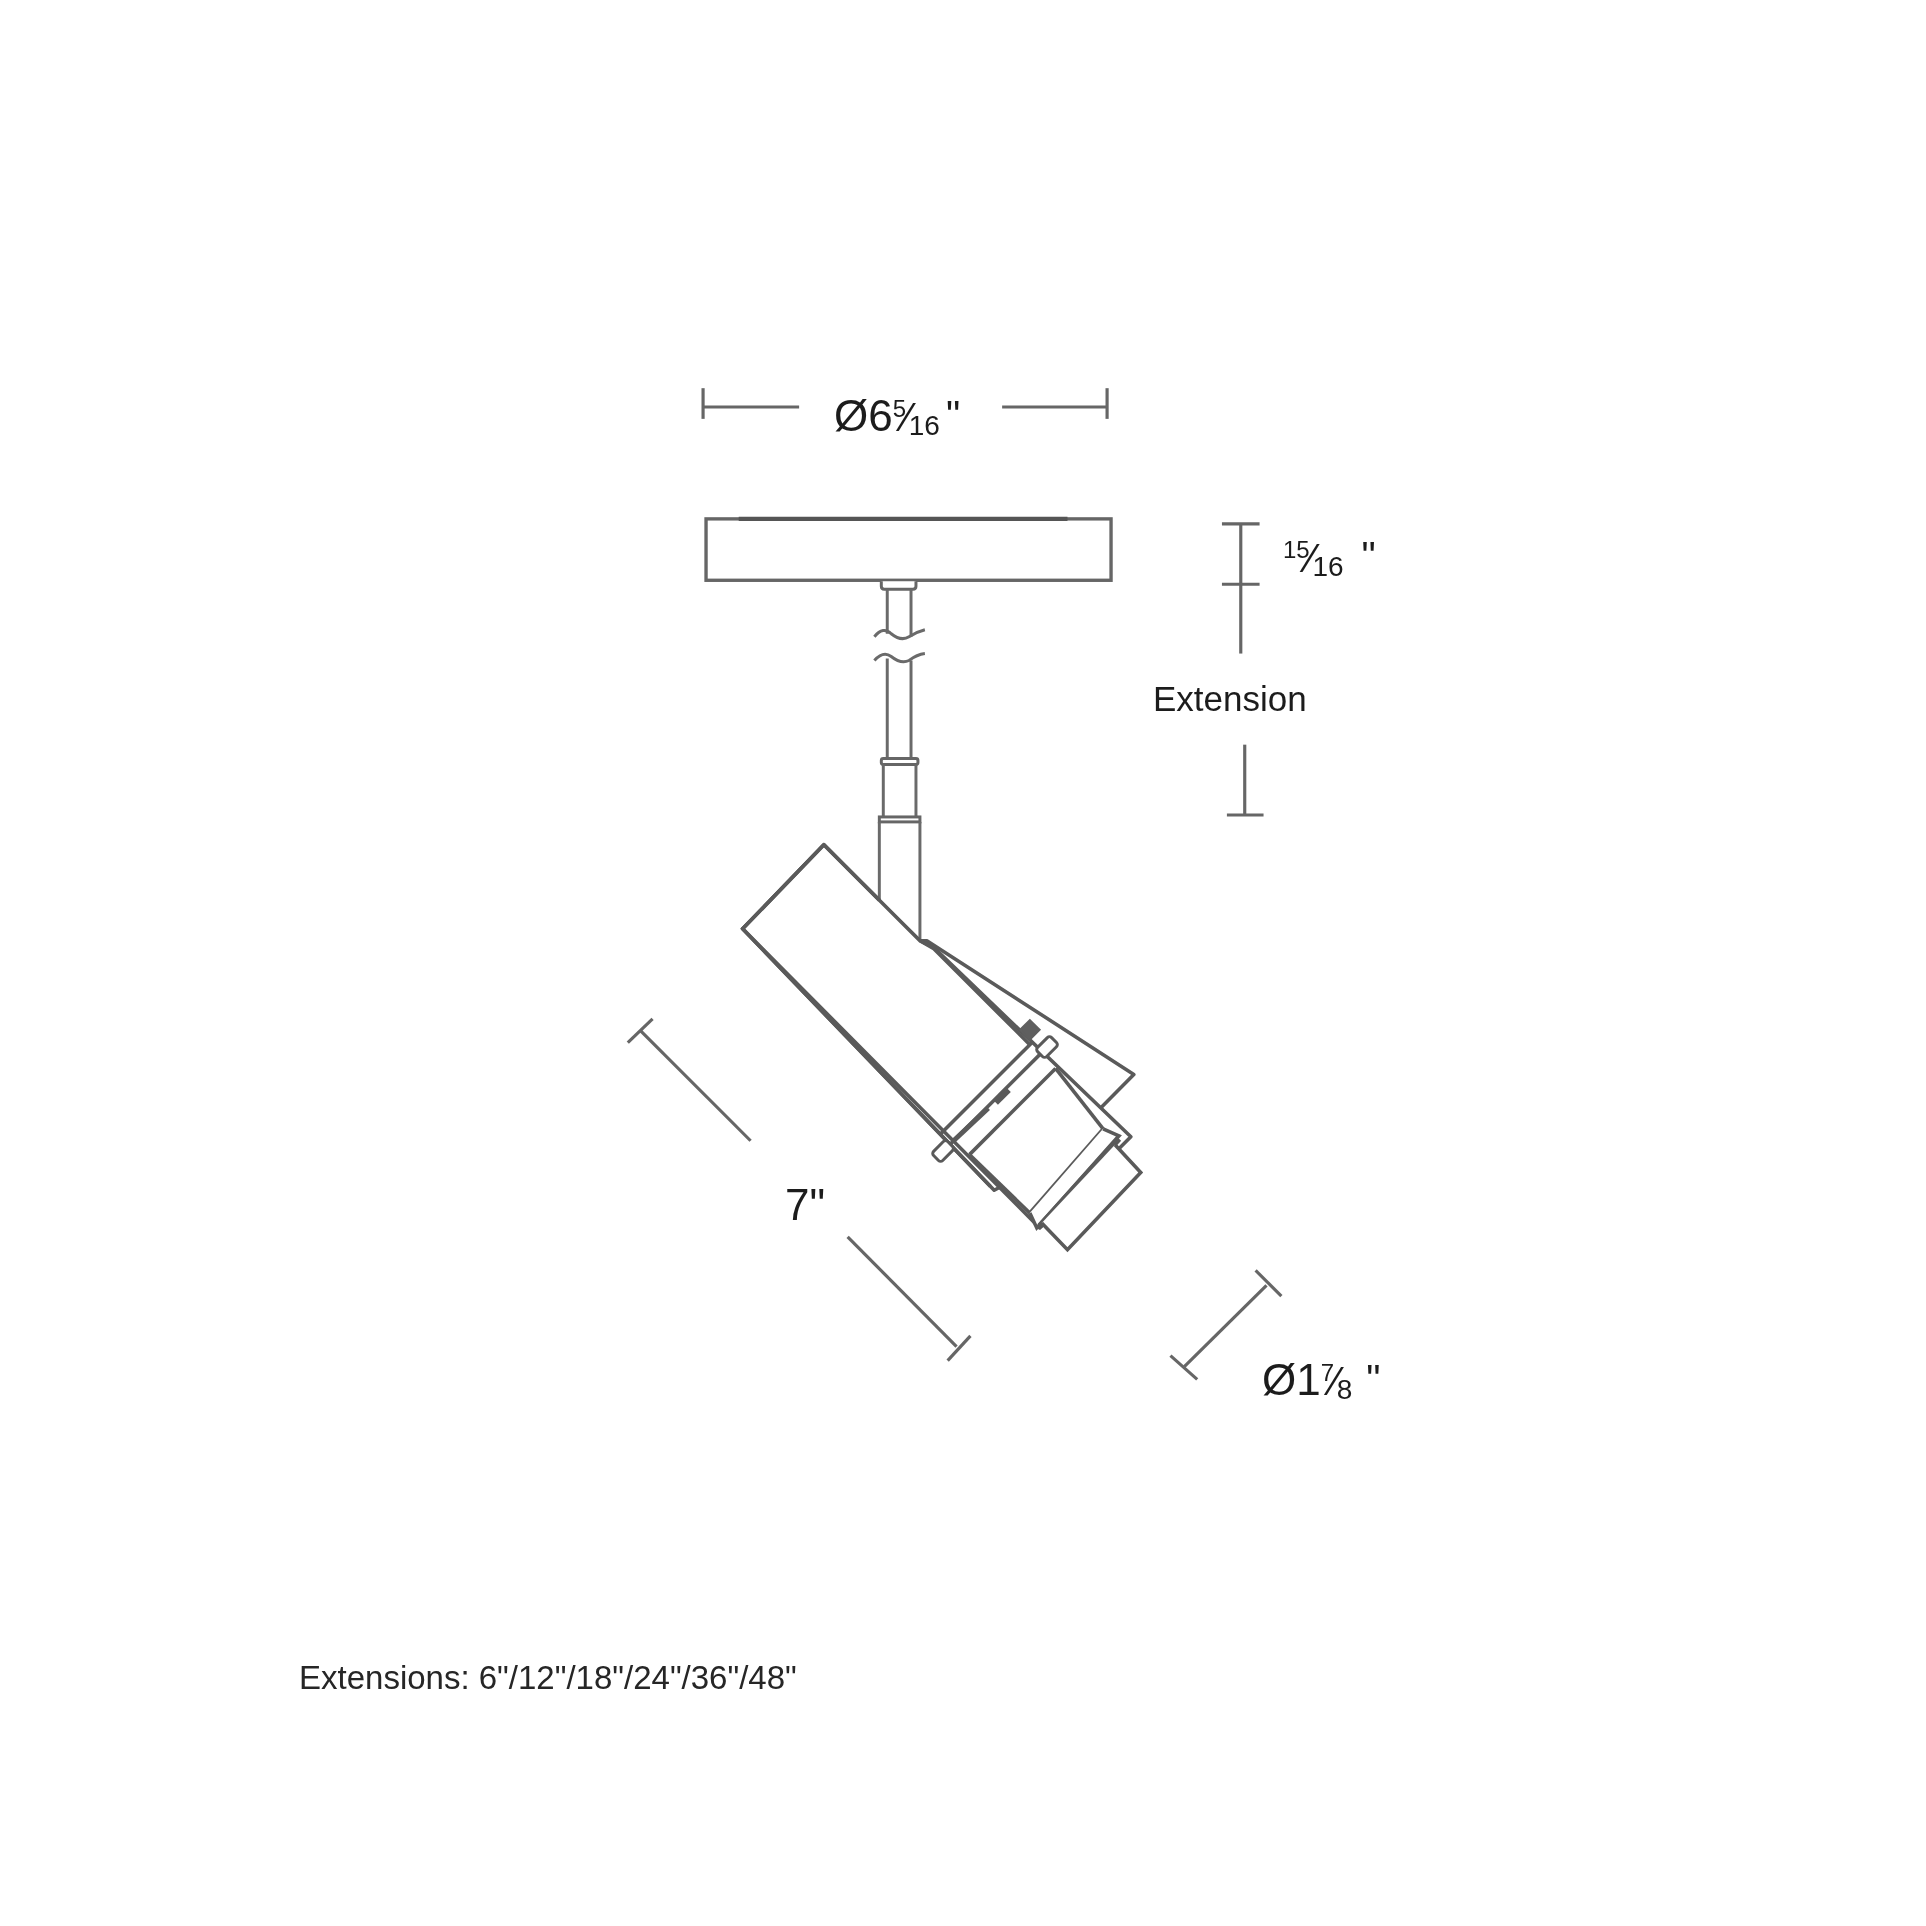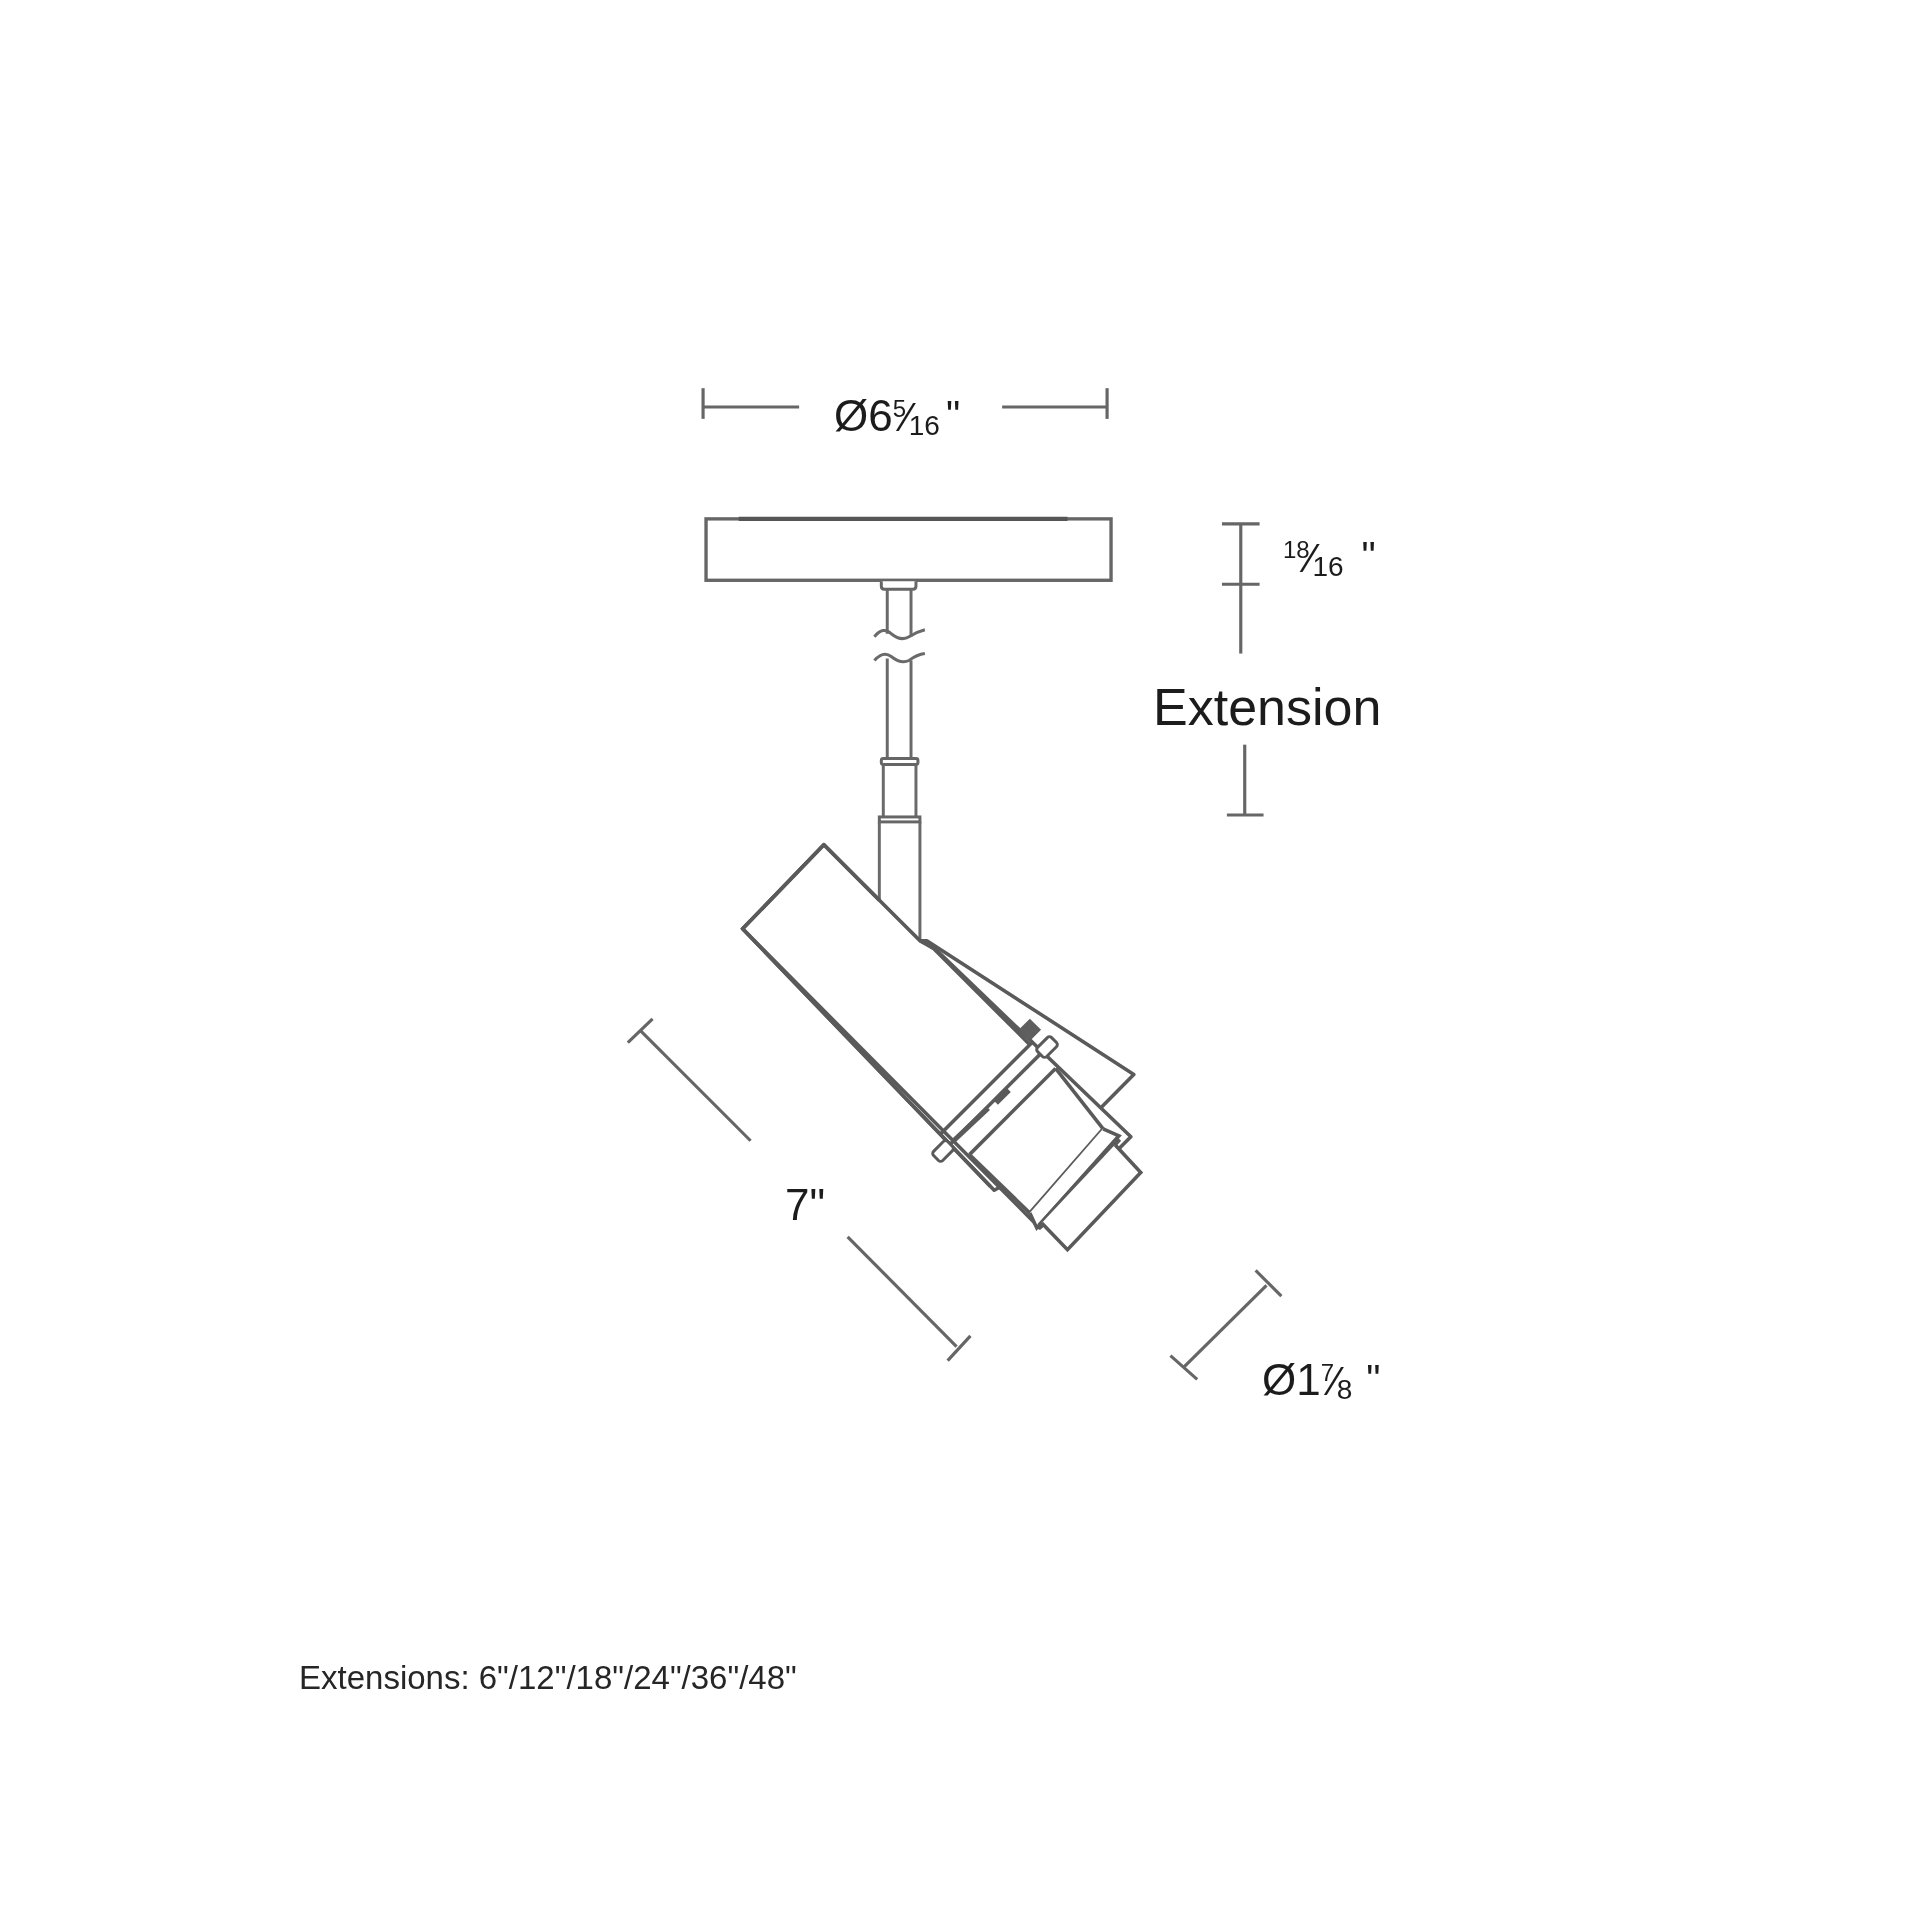--- a/index.html
+++ b/index.html
@@ -35,21 +35,21 @@
     .dim-main {
       font-size: 44px;
       letter-spacing: 0px;
     }
     .frac-num { position: relative; top: -14px; font-size: 24px; }
     .frac-slash { font-size: 40px; position: relative; top: 0px; margin: 0 -2px; }
     .frac-den { position: relative; top: 4px; font-size: 28px; }
     .inch { font-size: 40px; margin-left: 6px; position: relative; top: -2px; }
     #label-top-diameter { left: 834px; top: 394px; }
     #label-canopy-height { left: 1283px; top: 535px; }
-    #label-extension { left: 1153px; top: 681px; font-size: 52px; }
+    #label-extension { left: 1153px; top: 681px; font-size: 35px; }
     #label-length { left: 785px; top: 1183px; font-size: 44px; }
     #label-head-diameter { left: 1262px; top: 1358px; }
     #footer-note { left: 299px; top: 1661px; font-size: 33px; color: #262626; }
   </style>
 </head>
 <body>
 
 <svg id="drawing" viewBox="0 0 1946 1946" xmlns="http://www.w3.org/2000/svg">
 
   <g>
@@ -139,21 +139,21 @@
     <line class="ln" x1="1182" y1="1369" x2="1209" y2="1393"></line>
     <line class="ln" x1="1268" y1="1283" x2="1294" y2="1309"></line>
   </g>
 </svg>
 
 <div id="label-top-diameter" class="label dim-main">
   <span>Ø6</span><span class="frac-num">5</span><span class="frac-slash">⁄</span><span class="frac-den">16</span><span class="inch">"</span>
 </div>
 
 <div id="label-canopy-height" class="label dim-main">
-  <span class="frac-num">18</span><span class="frac-slash">⁄</span><span class="frac-den">16</span><span class="inch" style="margin-left:18px">"</span>
+  <span class="frac-num">15</span><span class="frac-slash">⁄</span><span class="frac-den">16</span><span class="inch" style="margin-left:18px">"</span>
 </div>
 
 <div id="label-extension" class="label">Extension</div>
 
 <div id="label-length" class="label">7"</div>
 
 <div id="label-head-diameter" class="label dim-main">
   <span>Ø1</span><span class="frac-num">7</span><span class="frac-slash">⁄</span><span class="frac-den">8</span><span class="inch" style="margin-left:14px">"</span>
 </div>
 

